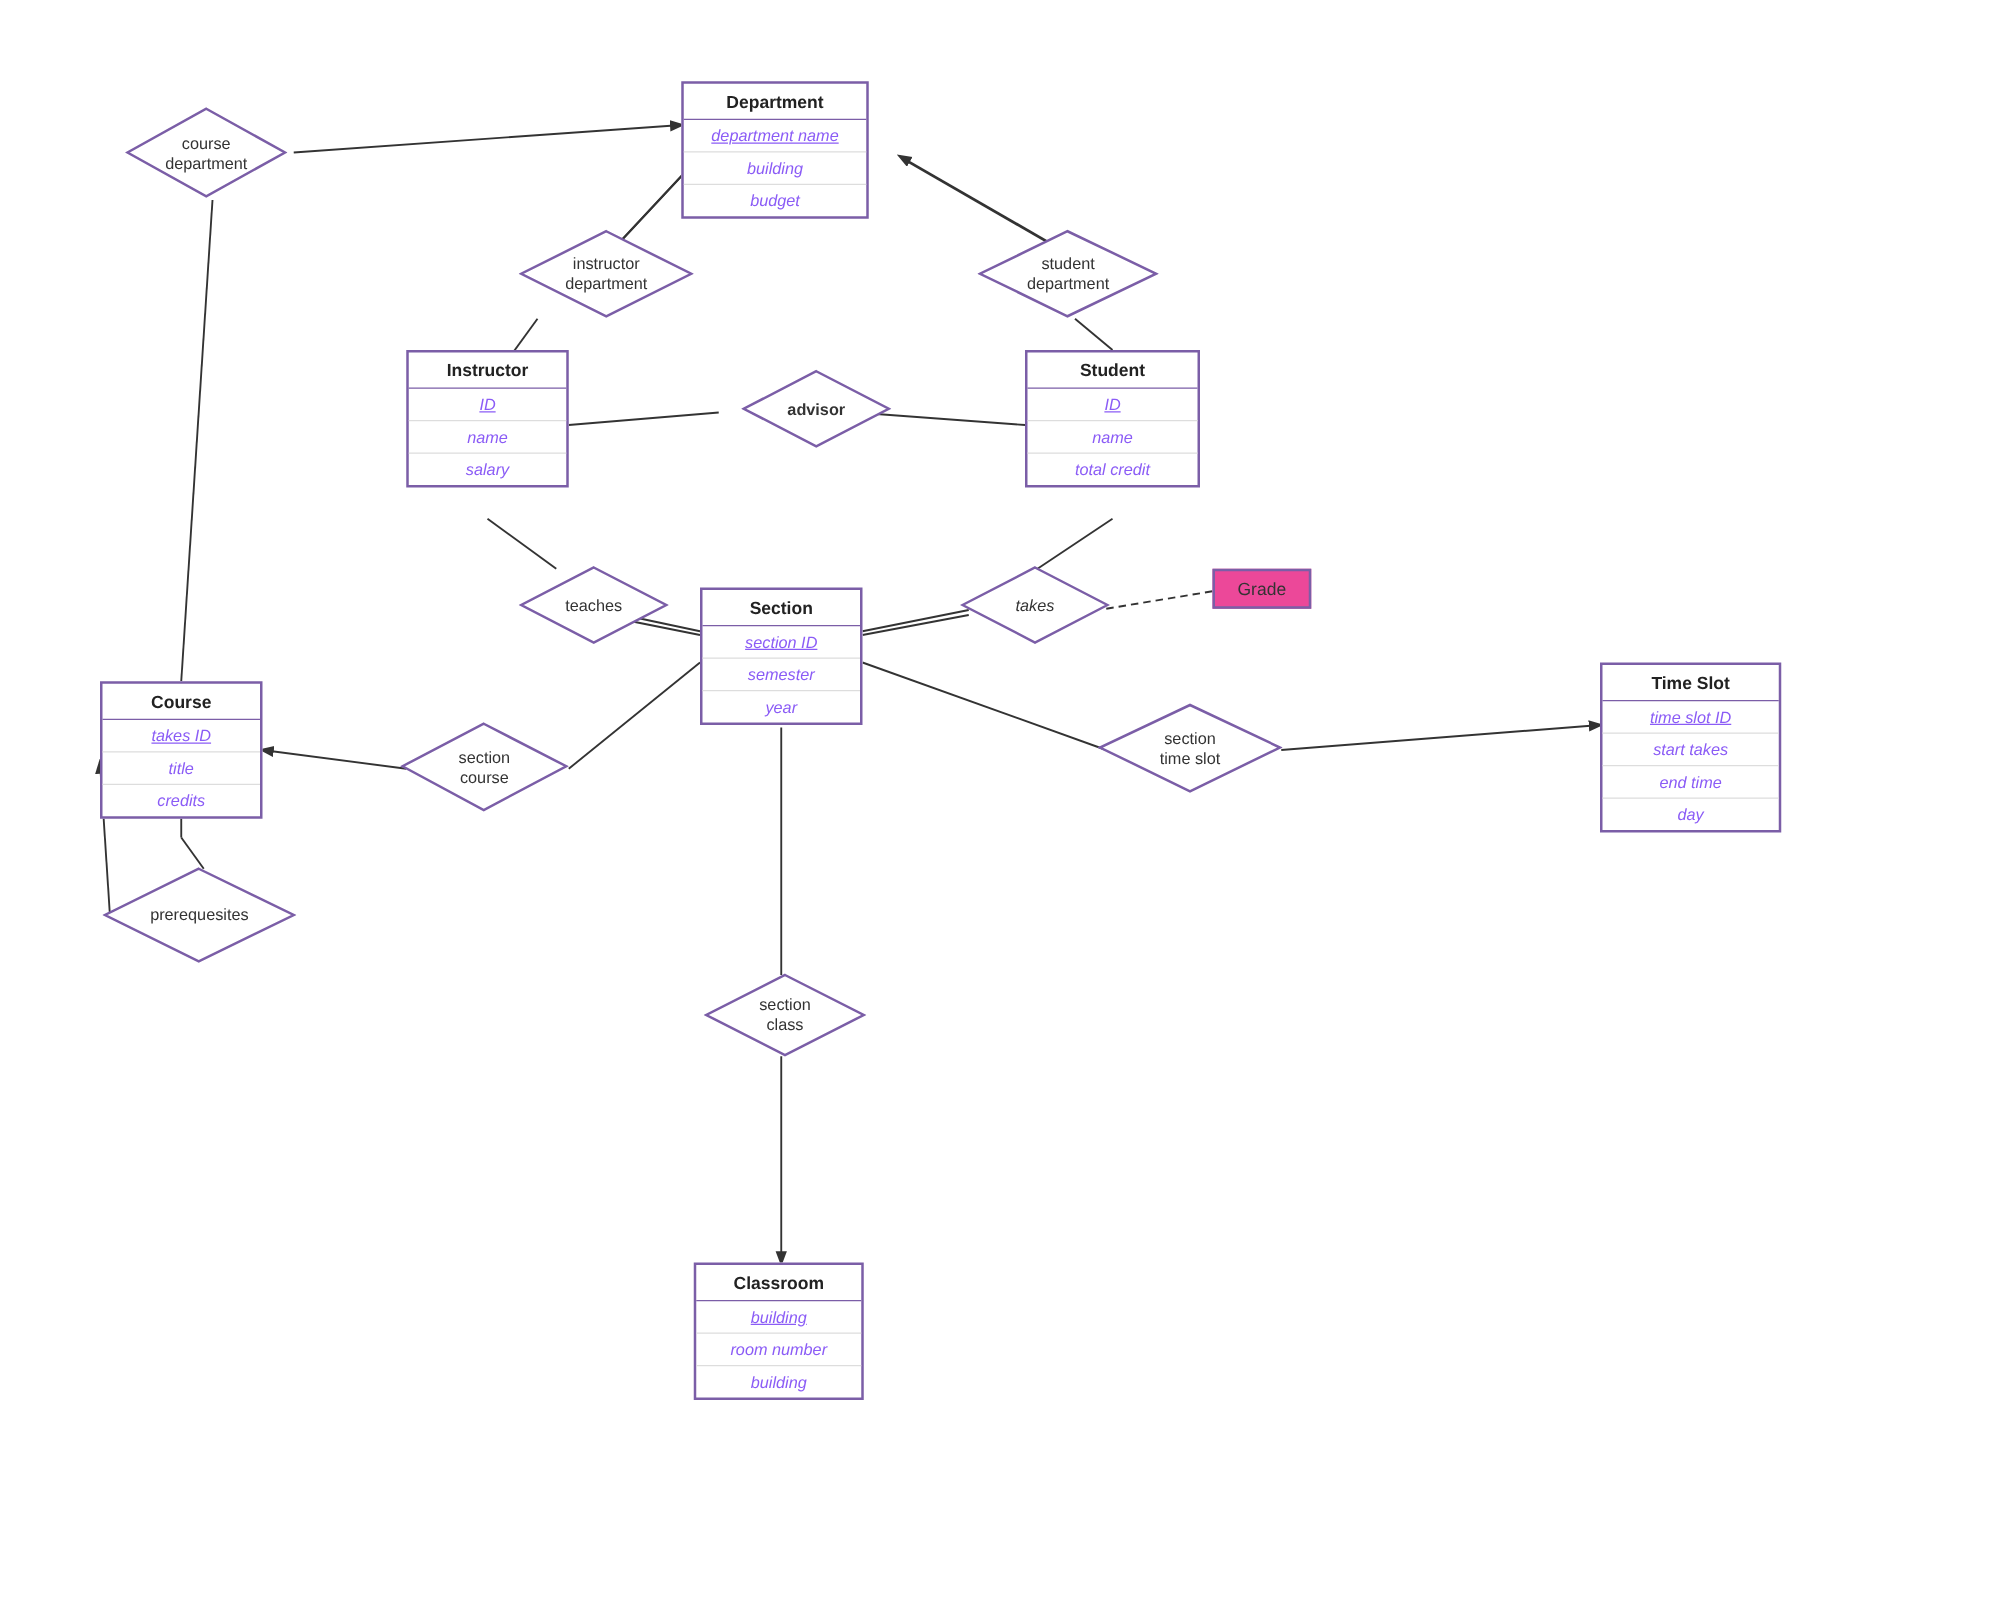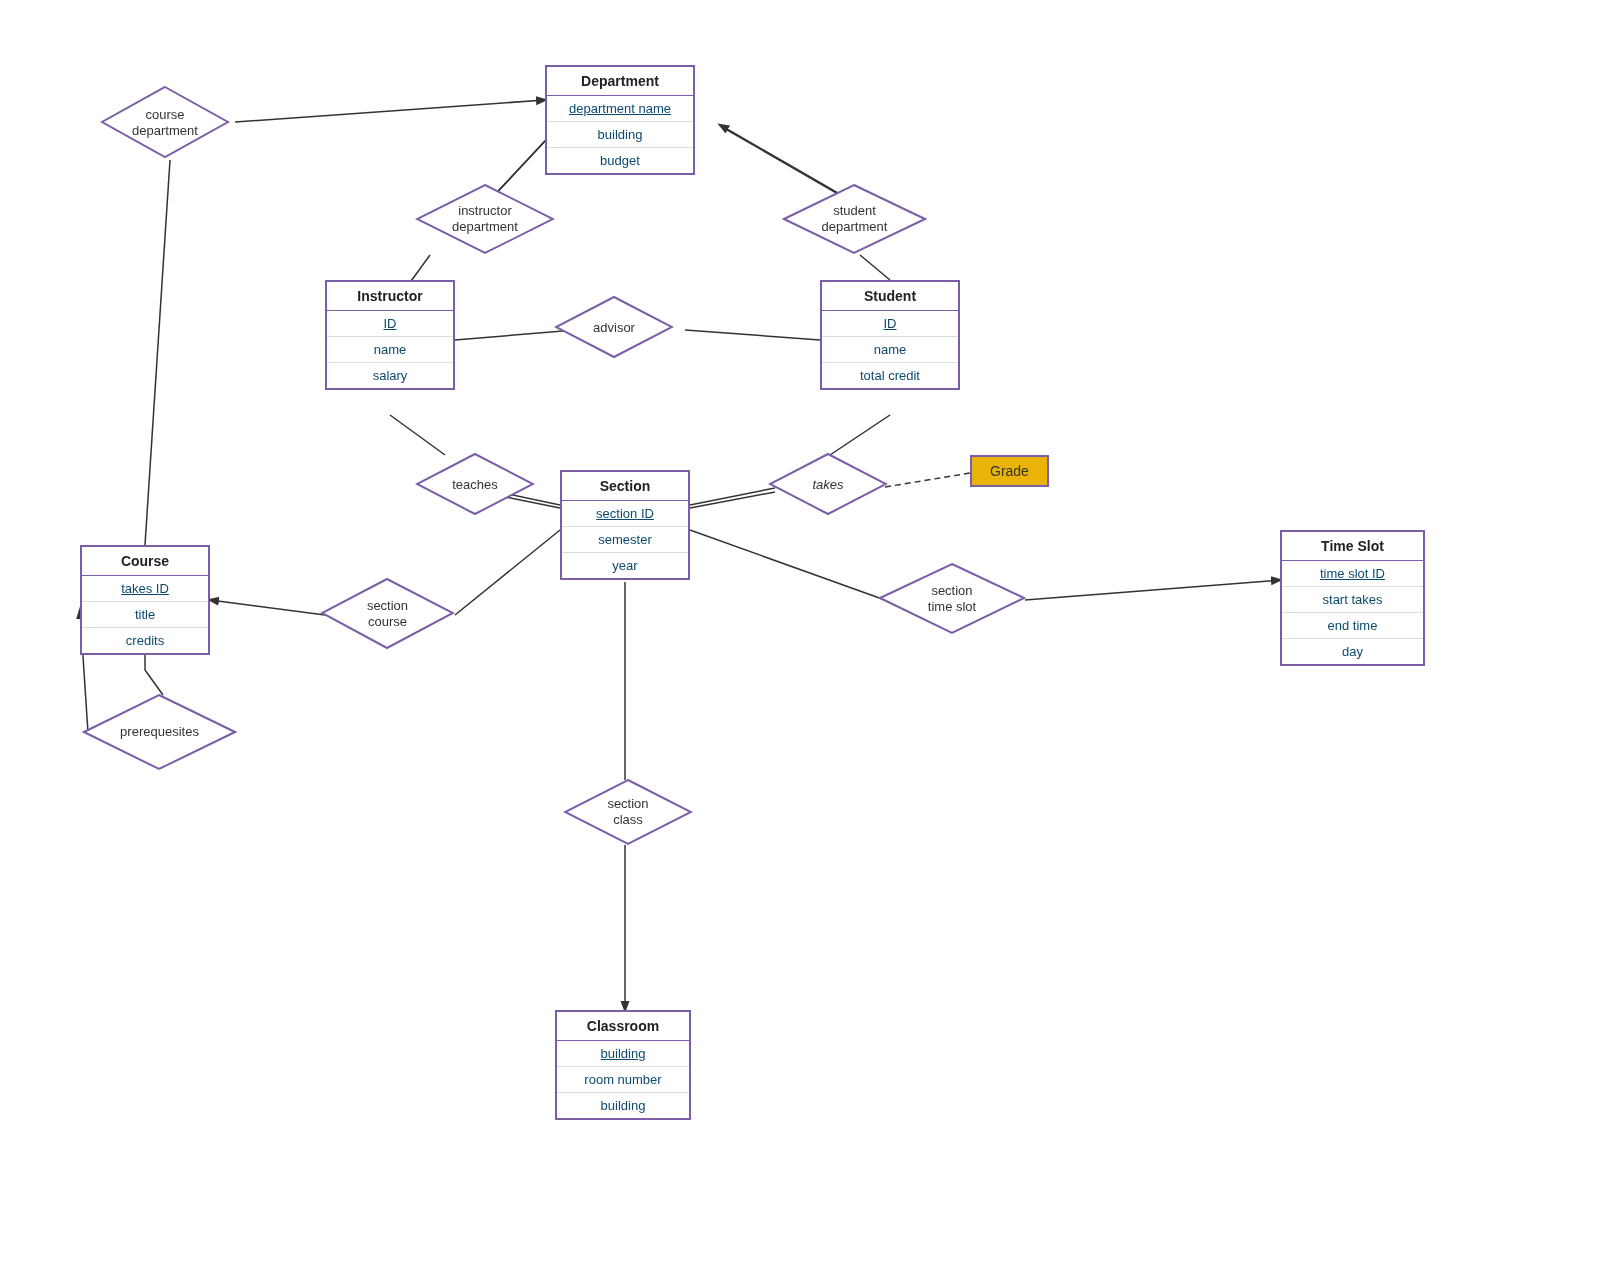--- a/index.html
+++ b/index.html
@@ -33,23 +33,24 @@
     }
     .entity .entity-title {
       padding: 6px 12px;
       font-weight: bold;
       font-size: 14px;
       color: #222;
       border-bottom: 1px solid #7b5ea7;
     }
     .entity .entity-attr {
       padding: 5px 12px;
-      color: #0c4a6e;
+      color: #8b5cf6;
       font-size: 13px;
       border-bottom: 1px solid #ddd;
+      font-style: italic;
     }
     .entity .entity-attr:last-child {
       border-bottom: none;
     }
     .entity .entity-attr.primary-key {
       text-decoration: underline;
     }
     
     .diamond {
       position: absolute;
@@ -70,21 +71,21 @@
       z-index: 1;
       font-size: 13px;
       color: #333;
       text-align: center;
       line-height: 1.2;
     }
     
     .grade-box {
       position: absolute;
       border: 2px solid #7b5ea7;
-      background: #eab308;
+      background: #ec4899;
       padding: 6px 18px;
       font-size: 14px;
       color: #333;
     }
   </style>
 </head>
 <body>
 
 <div id="canvas">
   <svg id="lines">
@@ -210,21 +211,21 @@
     <span class="diamond-label">instructor<br>department</span>
   </div>
 
   <div class="diamond" style="left:782px; top:183px; width:145px; height:72px;">
     <svg viewBox="0 0 145 72" xmlns="http://www.w3.org/2000/svg">
       <polygon points="72,2 143,36 72,70 2,36" fill="white" stroke="#7b5ea7" stroke-width="2"></polygon>
     </svg>
     <span class="diamond-label">student<br>department</span>
   </div>
 
-  <div class="diamond" style="left:554px; top:295px; width:120px; height:65px;">
+  <div class="diamond" style="left:593px; top:295px; width:120px; height:65px;font-weight:bold;">
     <svg viewBox="0 0 120 65" xmlns="http://www.w3.org/2000/svg">
       <polygon points="60,2 118,32 60,62 2,32" fill="white" stroke="#7b5ea7" stroke-width="2"></polygon>
     </svg>
     <span class="diamond-label">advisor</span>
   </div>
 
   <div class="diamond" style="left:415px; top:452px; width:120px; height:65px;">
     <svg viewBox="0 0 120 65" xmlns="http://www.w3.org/2000/svg">
       <polygon points="60,2 118,32 60,62 2,32" fill="white" stroke="#7b5ea7" stroke-width="2"></polygon>
     </svg>

